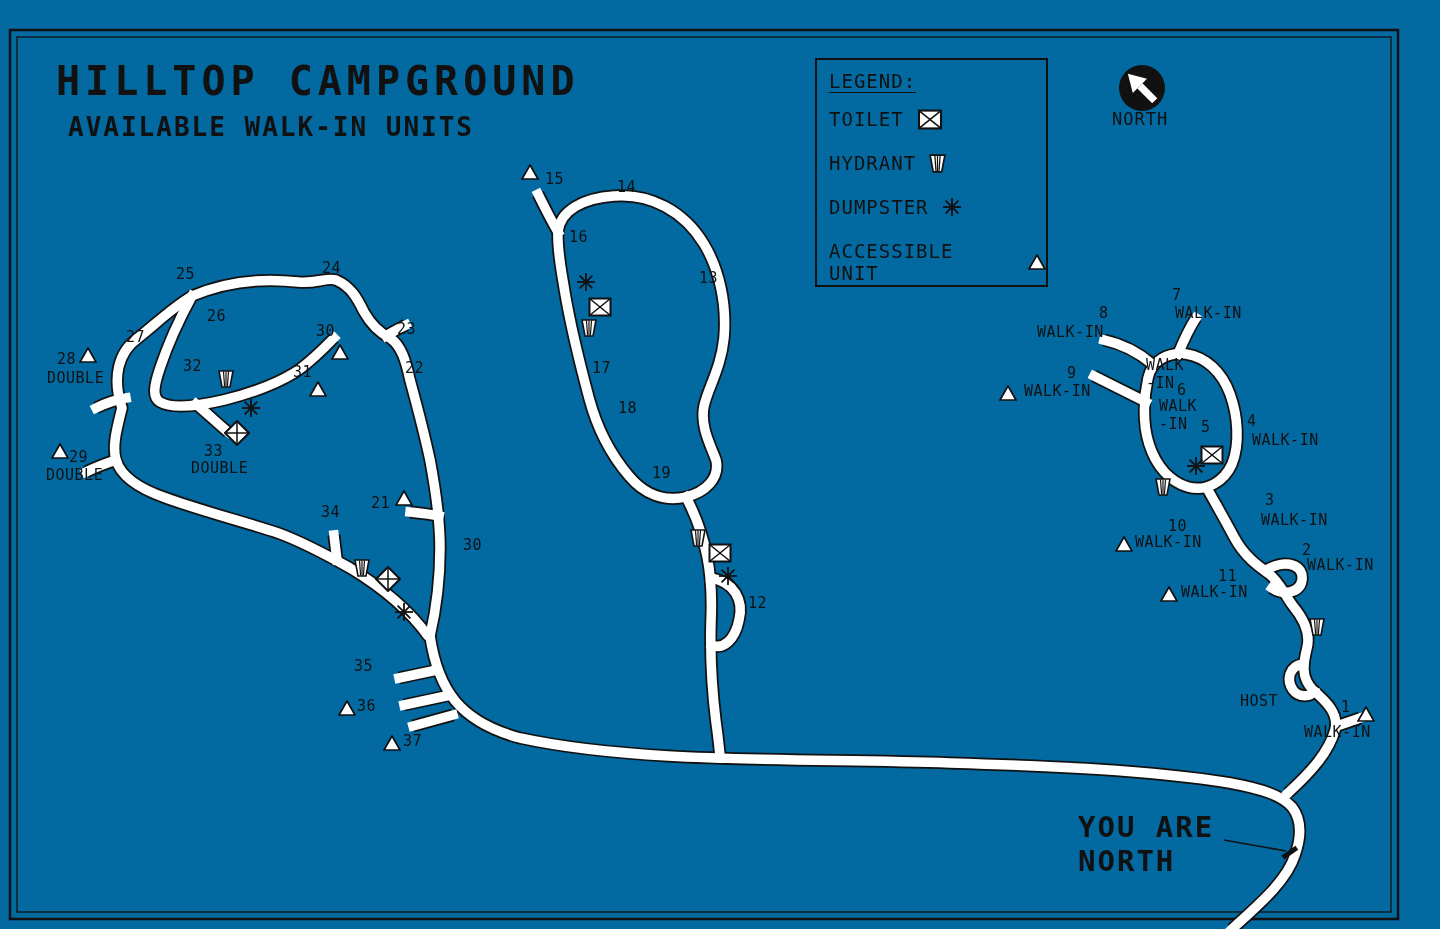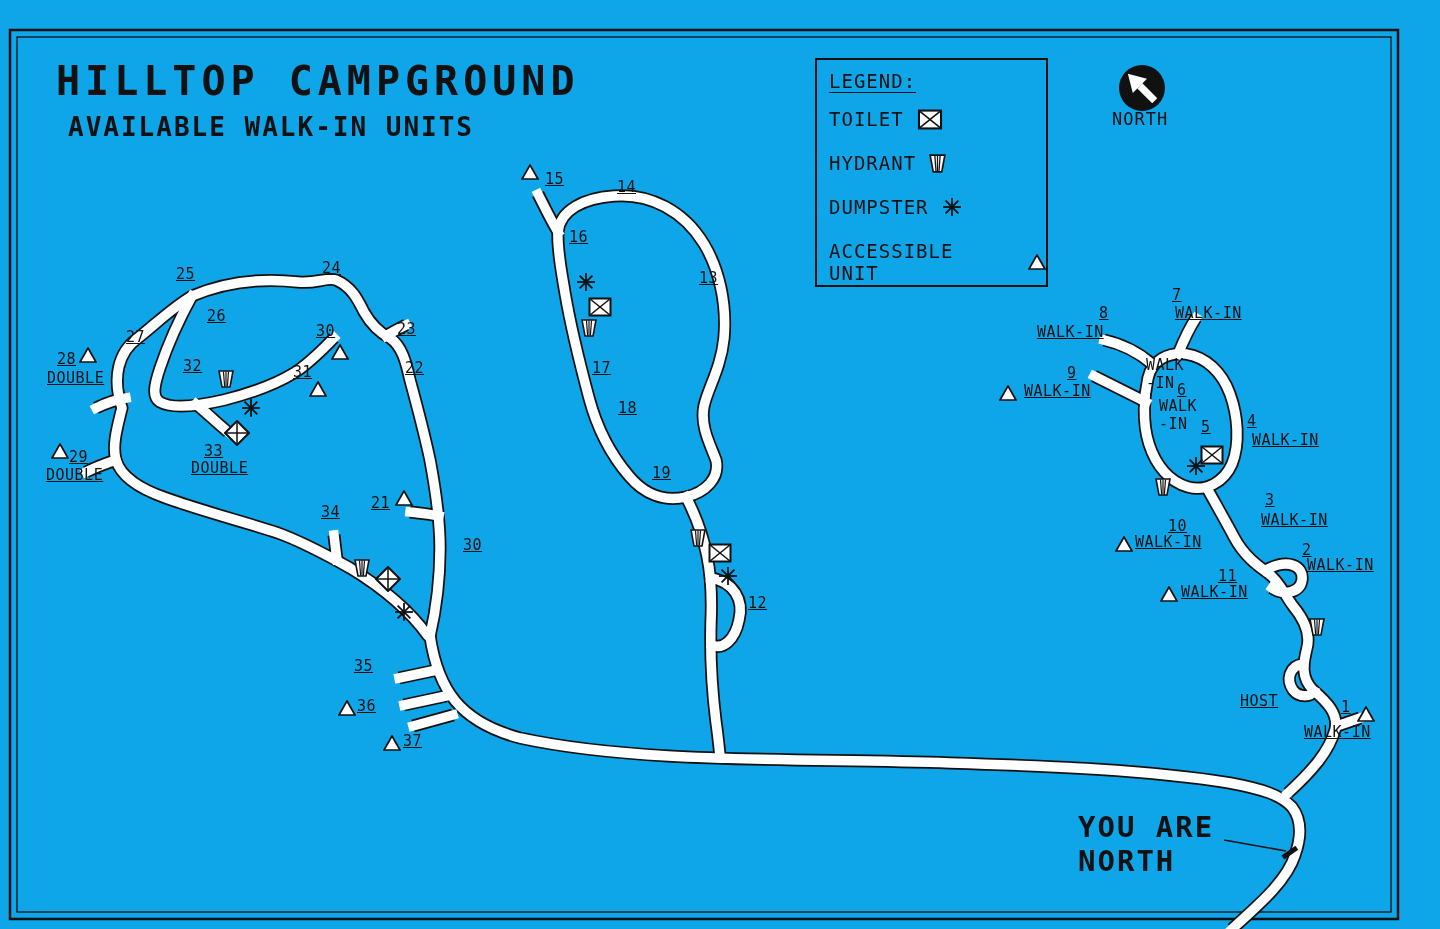--- a/index.html
+++ b/index.html
@@ -1,21 +1,21 @@
 <!DOCTYPE html>
 <html><head>
 <meta charset="utf-8">
 <style>
   html,body{margin:0;padding:0;background:#fff;}
-  #stage{position:relative;width:1440px;height:929px;background:#0ea5e9;overflow:hidden;
+  #stage{position:relative;width:1440px;height:929px;background:#0369a1;overflow:hidden;
          font-family:"DejaVu Sans Mono",monospace;color:#111;}
   #map-svg{position:absolute;left:0;top:0;}
   .layer{position:absolute;left:0;top:0;width:1440px;height:929px;}
   .ml{position:absolute;font:15px/1.1 "DejaVu Sans Mono",monospace;color:#111;
-      white-space:nowrap;letter-spacing:.5px;text-decoration:underline;}
+      white-space:nowrap;letter-spacing:.5px;}
   .title{position:absolute;left:56px;top:58px;font-size:40px;font-weight:700;
          letter-spacing:5px;}
   .subtitle{position:absolute;left:62px;top:112px;font-size:26px;font-weight:700;
             letter-spacing:2px;margin-left:6px;}
   .legend{position:absolute;left:815px;top:58px;width:233px;height:229px;
           border:2px solid #111;box-sizing:border-box;padding:10px 0 0 12px;}
   .legend-heading{font-size:19px;text-decoration:underline;text-underline-offset:4px;
                   margin-bottom:16px;letter-spacing:1px;}
   .legend-row{display:flex;align-items:center;gap:13px;font-size:19px;
               margin-bottom:22px;letter-spacing:1px;}

